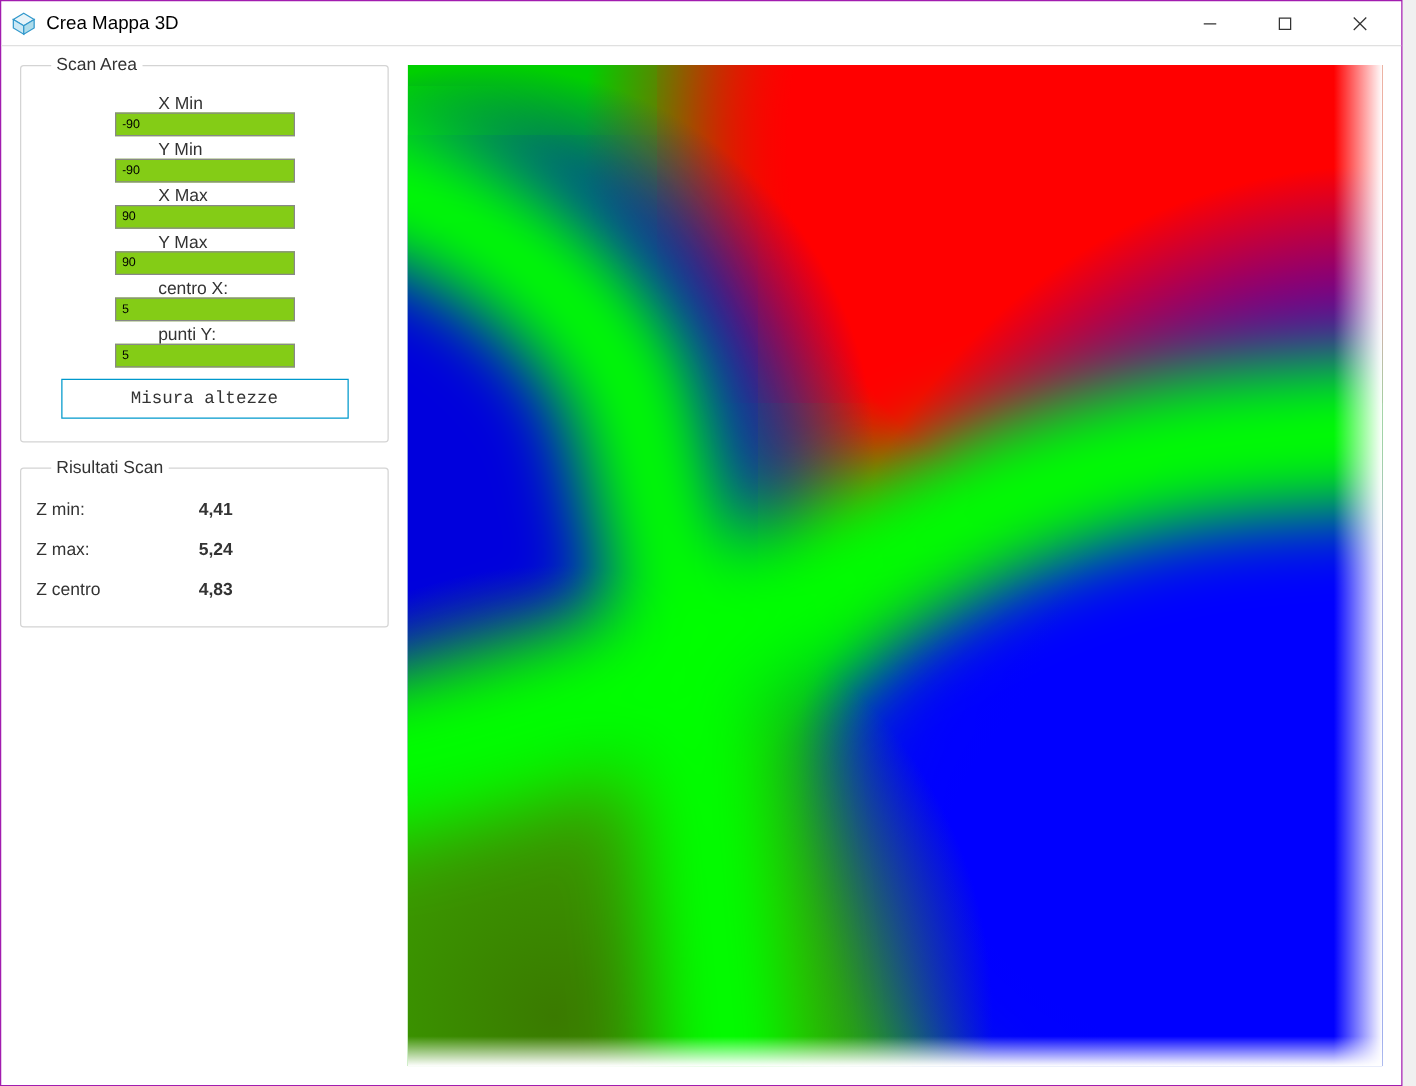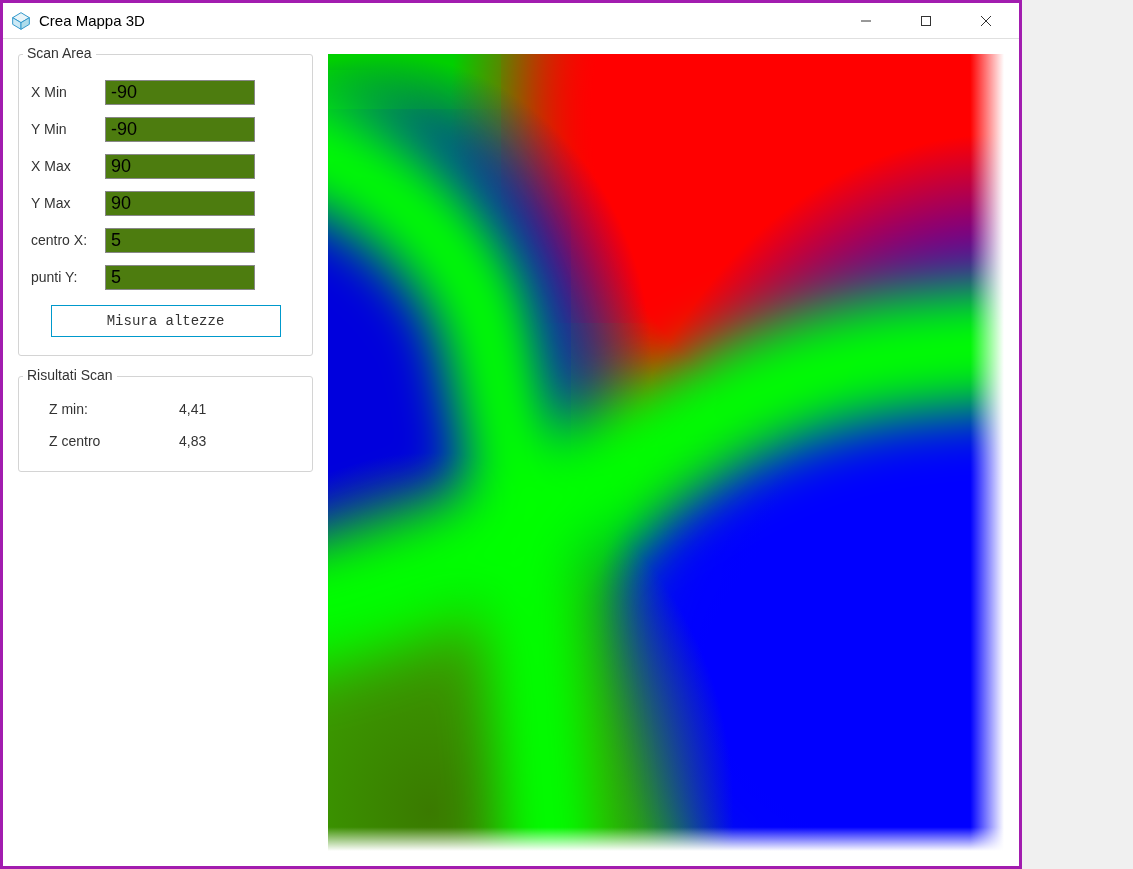--- a/index.html
+++ b/index.html
@@ -5,24 +5,24 @@
     * {
       box-sizing: border-box;
     }
     body {
       margin: 0;
       font-family: 'Segoe UI', Tahoma, Geneva, sans-serif;
       background: #f0f0f0;
       font-size: 14px;
     }
     .window {
-      width: 1022px;
+      width: 1122px;
       height: 869px;
       background: #ffffff;
-      border: 3px solid #a21caf;
+      border: 1px solid #a21caf;
       display: flex;
       flex-direction: column;
     }
     .titlebar {
       display: flex;
       align-items: center;
       padding: 6px 8px;
       height: 36px;
       border-bottom: 1px solid #e0e0e0;
     }
@@ -71,61 +71,62 @@
     }
     .groupbox {
       border: 1px solid #d4d4d4;
       border-radius: 3px;
       padding: 16px 12px 14px 12px;
       position: relative;
     }
     .groupbox .legend {
       position: absolute;
       top: -10px;
-      left: 4px;
+      left: 24px;
       background: #fff;
       padding: 0 4px;
       font-size: 14px;
       color: #333;
     }
     .field-row {
       display: flex;
       align-items: center;
       height: 32px;
       margin-top: 5px;
       margin-bottom: 5px;
+      flex-direction: column;
     }
     .field-row .label {
       width: 74px;
       font-size: 14px;
       color: #333;
     }
     .field-row input[type="text"] {
       flex: 1;
       max-width: 150px;
       padding: 3px 5px;
-      font-size: 18px;
+      font-size: 10px;
       border: 1px solid #888;
       height: 25px;
-      background: #4d7c0f;
+      background: #84cc16;
     }
     .result-row {
       display: flex;
       align-items: center;
       height: 32px;
     }
     .result-row .label {
       width: 130px;
       font-size: 14px;
       color: #333;
-      margin-left: 18px;
     }
     .result-row .value {
       font-size: 14px;
       color: #333;
+      font-weight: bold;
     }
     .btn {
       display: block;
       width: 230px;
       height: 32px;
       margin: 12px auto 4px auto;
       background: #fff;
       border: 1px solid #0099cc;
       color: #333;
       font-size: 14px;
@@ -211,20 +212,24 @@
 
         <button class="btn">Misura altezze</button>
       </div>
 
       <div class="groupbox">
         <span class="legend">Risultati Scan</span>
 
         <div class="result-row">
           <span class="label">Z min:</span>
           <span class="value">4,41</span>
+        </div>
+        <div class="result-row">
+          <span class="label">Z max:</span>
+          <span class="value">5,24</span>
         </div>
         <div class="result-row">
           <span class="label">Z centro</span>
           <span class="value">4,83</span>
         </div>
 
       </div>
 
     </div>
 

